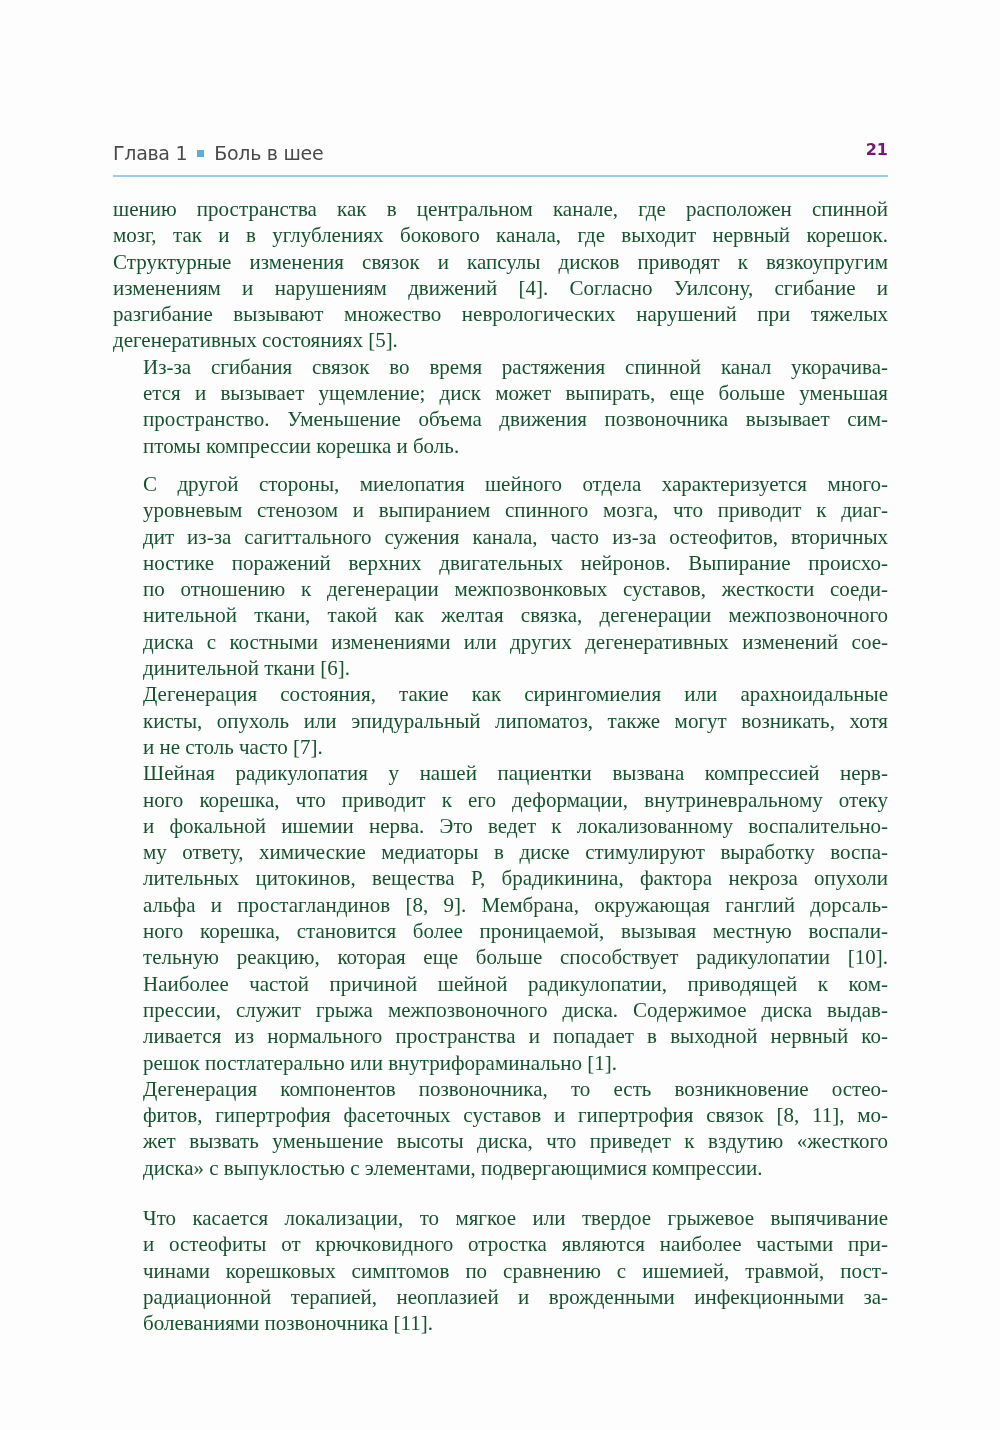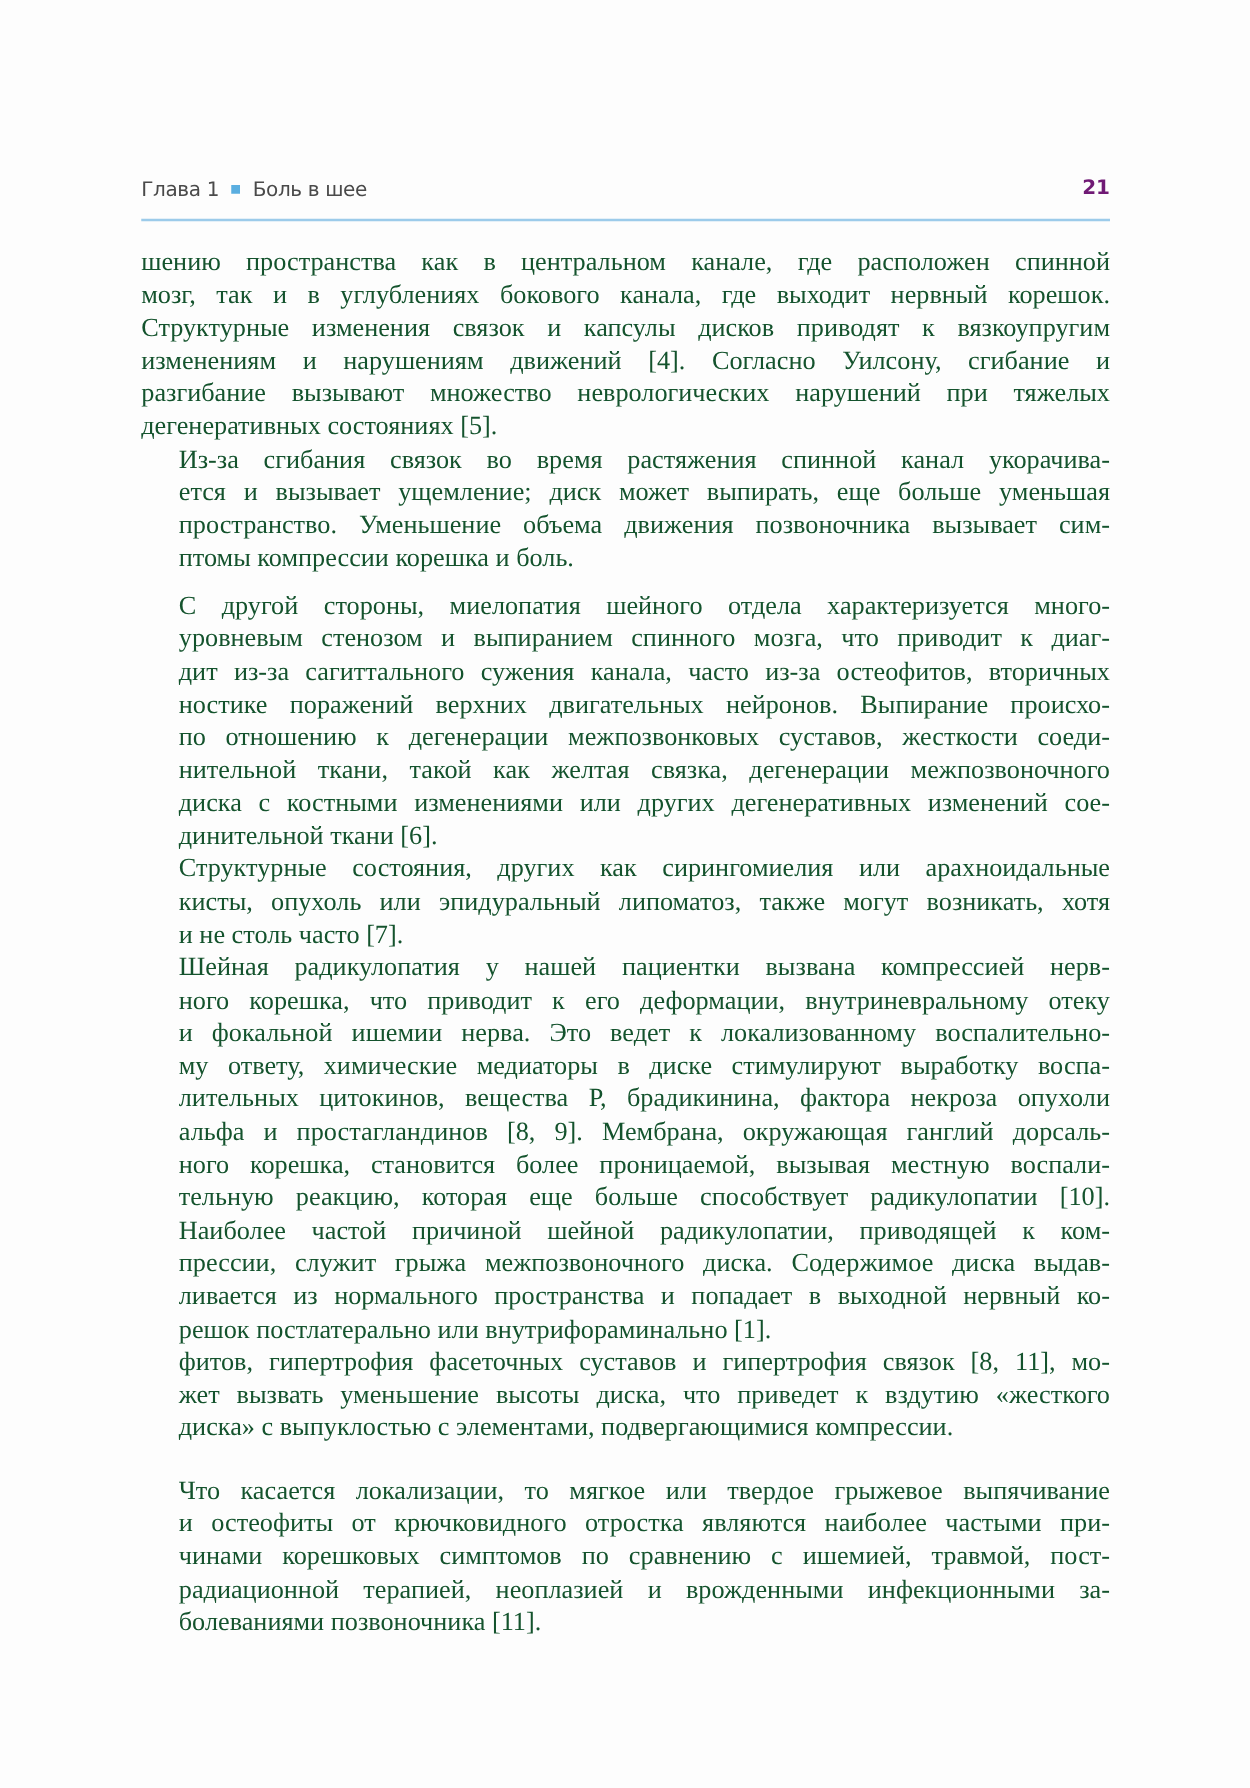--- a/index.html
+++ b/index.html
@@ -2,21 +2,21 @@
 <html><head>
 <meta charset="utf-8">
 <style>
   html, body { margin: 0; padding: 0; background: #ffffff; }
   body { width: 1000px; height: 1430px; position: relative; overflow: hidden; }
   .page { position: absolute; left: 0; top: 0; width: 1000px; height: 1430px; background: #fdfdfd; }
   .running-head {
     position: absolute; left: 113px; top: 140px; width: 775px; height: 30px;
     font-family: "DejaVu Sans", sans-serif; color: #4a4a4a;
   }
-  .rh-left { position: absolute; left: 0; top: 2px; font-size: 16px; letter-spacing: -0.3px; white-space: nowrap; }
+  .rh-left { position: absolute; left: 0; top: 2px; font-size: 19px; letter-spacing: -0.3px; white-space: nowrap; }
   .rh-left .sq { display: inline-block; width: 7px; height: 7px; background: #5aaee0; margin: 0 10px 3px 10px; vertical-align: middle; }
   .rh-num { position: absolute; right: 0; top: 0px; font-size: 16px; font-weight: bold; color: #701a75; }
   .rule { position: absolute; left: 113px; top: 175px; width: 775px; height: 2px; background: #9ccbea; }
   .body-text {
     position: absolute; left: 113px; top: 196px; width: 775px;
     font-family: "Liberation Serif", serif; font-size: 21px; line-height: 26.3px;
     color: #14532d; text-align: justify;
   }
   .body-text p { margin: 0; text-indent: 0; }
   .body-text p.indent { text-indent: 30px; }
@@ -54,39 +54,40 @@
         <span class="ln" style="text-indent: 30px; margin-top: 12px;">С другой стороны, миелопатия шейного отдела характеризуется много-</span>
         <span class="ln">уровневым стенозом и выпиранием спинного мозга, что приводит к диаг-</span>
         <span class="ln">дит из-за сагиттального сужения канала, часто из-за остеофитов, вторичных</span>
         <span class="ln">ностике поражений верхних двигательных нейронов. Выпирание происхо-</span>
         <span class="ln">по отношению к дегенерации межпозвонковых суставов, жесткости соеди-</span>
         <span class="ln">нительной ткани, такой как желтая связка, дегенерации межпозвоночного</span>
         <span class="ln">диска с костными изменениями или других дегенеративных изменений сое-</span>
         <span class="ln last">динительной ткани [6].</span>
       </p>
       <p class="indent">
-        <span class="ln" style="text-indent: 30px;">Структурные состояния, других как сирингомиелия или арахноидальные</span>
+        <span class="ln" style="text-indent: 30px;">Дегенерация состояния, такие как сирингомиелия или арахноидальные</span>
         <span class="ln">кисты, опухоль или эпидуральный липоматоз, также могут возникать, хотя</span>
         <span class="ln last">и не столь часто [7].</span>
       </p>
       <p class="indent">
         <span class="ln" style="text-indent: 30px;">Шейная радикулопатия у нашей пациентки вызвана компрессией нерв-</span>
         <span class="ln">ного корешка, что приводит к его деформации, внутриневральному отеку</span>
         <span class="ln">и фокальной ишемии нерва. Это ведет к локализованному воспалительно-</span>
         <span class="ln">му ответу, химические медиаторы в диске стимулируют выработку воспа-</span>
         <span class="ln">лительных цитокинов, вещества Р, брадикинина, фактора некроза опухоли</span>
         <span class="ln">альфа и простагландинов [8, 9]. Мембрана, окружающая ганглий дорсаль-</span>
         <span class="ln">ного корешка, становится более проницаемой, вызывая местную воспали-</span>
         <span class="ln">тельную реакцию, которая еще больше способствует радикулопатии [10].</span>
         <span class="ln">Наиболее частой причиной шейной радикулопатии, приводящей к ком-</span>
         <span class="ln">прессии, служит грыжа межпозвоночного диска. Содержимое диска выдав-</span>
         <span class="ln">ливается из нормального пространства и попадает в выходной нервный ко-</span>
         <span class="ln last">решок постлатерально или внутрифораминально [1].</span>
       </p>
       <p class="indent">
+        <span class="ln" style="text-indent: 30px;">Дегенерация компонентов позвоночника, то есть возникновение остео-</span>
         <span class="ln">фитов, гипертрофия фасеточных суставов и гипертрофия связок [8, 11], мо-</span>
         <span class="ln">жет вызвать уменьшение высоты диска, что приведет к вздутию «жесткого</span>
         <span class="ln last">диска» с выпуклостью с элементами, подвергающимися компрессии.</span>
       </p>
       <p class="indent">
         <span class="ln" style="text-indent: 30px; margin-top: 24px;">Что касается локализации, то мягкое или твердое грыжевое выпячивание</span>
         <span class="ln">и остеофиты от крючковидного отростка являются наиболее частыми при-</span>
         <span class="ln">чинами корешковых симптомов по сравнению с ишемией, травмой, пост-</span>
         <span class="ln">радиационной терапией, неоплазией и врожденными инфекционными за-</span>
         <span class="ln last">болеваниями позвоночника [11].</span>

